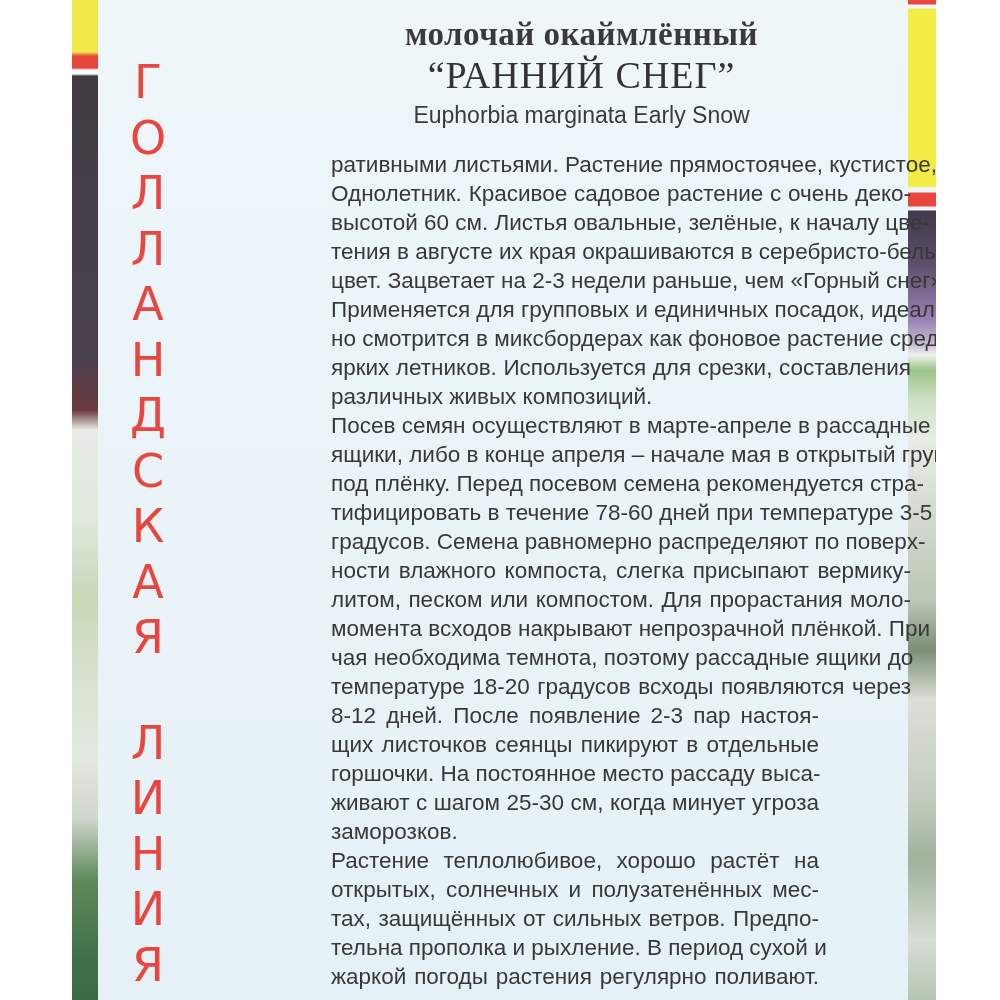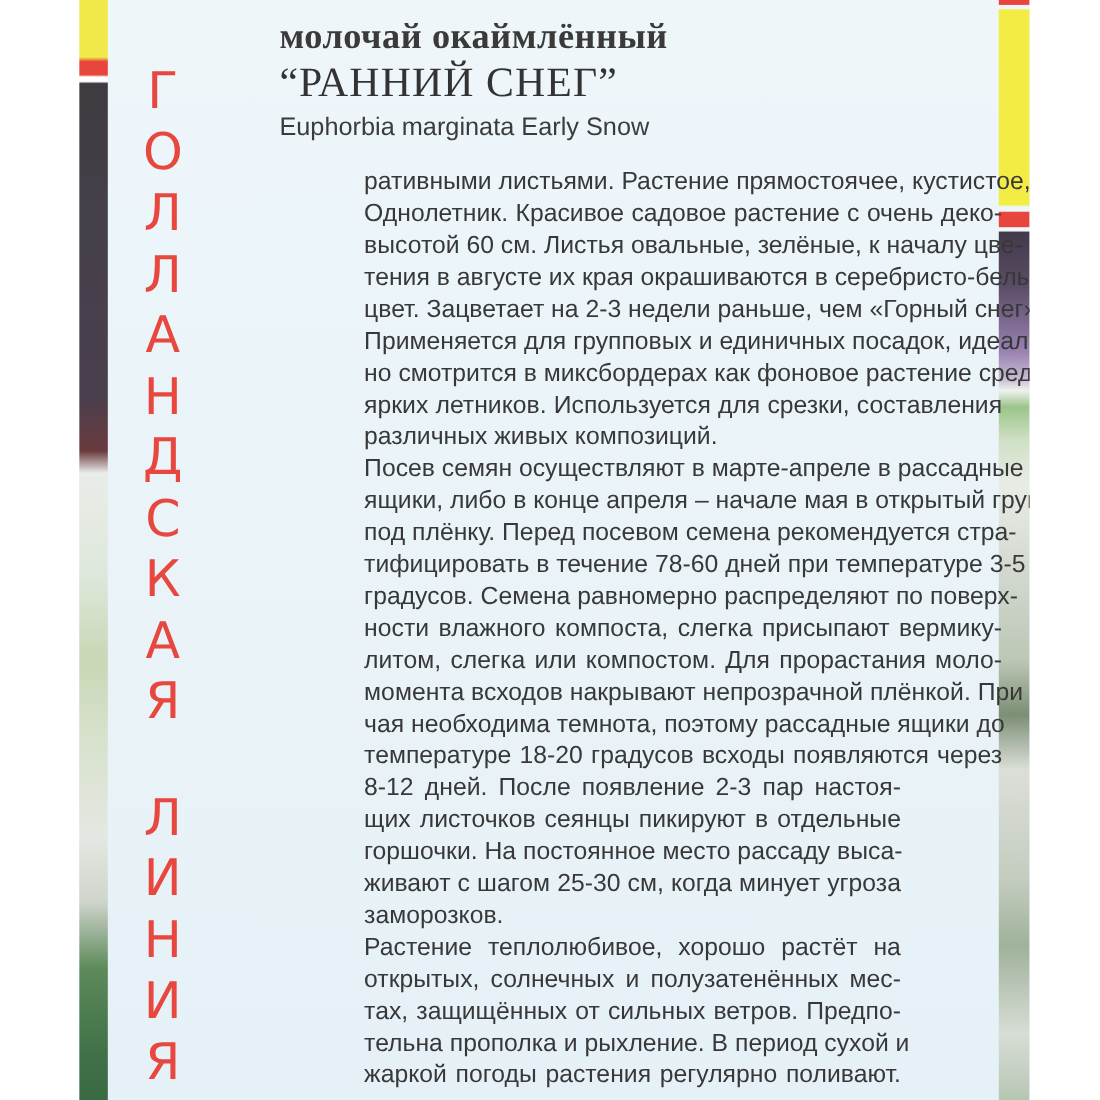--- a/index.html
+++ b/index.html
@@ -41,21 +41,21 @@
   .side-title {
     position: absolute; left: 40px; top: 55px; width: 72px;
     display: flex; flex-direction: column; align-items: center;
     color: #e8473f; font-family: "DejaVu Sans", sans-serif;
     font-size: 46px; line-height: 55.5px; font-weight: normal;
   }
   .side-title .gap { height: 50px; }
   .content {
     position: absolute; left: 157px; top: 0; width: 680px;
   }
-  .title-block { margin-left: 25px; }
+  .title-block { text-align: center; margin-left: 25px; }
   .title-main {
     margin-top: 14px;
     font-family: "Liberation Serif", serif; font-weight: bold;
     font-size: 33px; color: #3a3a3a; letter-spacing: 0.5px; line-height: 40px;
   }
   .title-variety {
     font-family: "Liberation Serif", serif;
     font-size: 38px; color: #333; line-height: 42px; letter-spacing: 1px;
   }
   .title-latin {
@@ -119,21 +119,21 @@
         <span class="line">ярких летников. Используется для срезки, составления</span>
         <span class="line last">различных живых композиций.</span>
       </div>
       <div class="para">
         <span class="line indent">Посев семян осуществляют в марте-апреле в рассадные</span>
         <span class="line">ящики, либо в конце апреля – начале мая в открытый грунт</span>
         <span class="line">под плёнку. Перед посевом семена рекомендуется стра-</span>
         <span class="line">тифицировать в течение 78-60 дней при температуре 3-5</span>
         <span class="line">градусов. Семена равномерно распределяют по поверх-</span>
         <span class="line">ности влажного компоста, слегка присыпают вермику-</span>
-        <span class="line">литом, слегка или компостом. Для прорастания моло-</span>
+        <span class="line">литом, песком или компостом. Для прорастания моло-</span>
         <span class="line">момента всходов накрывают непрозрачной плёнкой. При</span>
         <span class="line">чая необходима темнота, поэтому рассадные ящики до</span>
         <span class="line">температуре 18-20 градусов всходы появляются через</span>
         <span class="line narrow">8-12 дней. После появление 2-3 пар настоя-</span>
         <span class="line narrow">щих листочков сеянцы пикируют в отдельные</span>
         <span class="line narrow">горшочки. На постоянное место рассаду выса-</span>
         <span class="line narrow">живают с шагом 25-30 см, когда минует угроза</span>
         <span class="line narrow last">заморозков.</span>
       </div>
       <div class="para">

